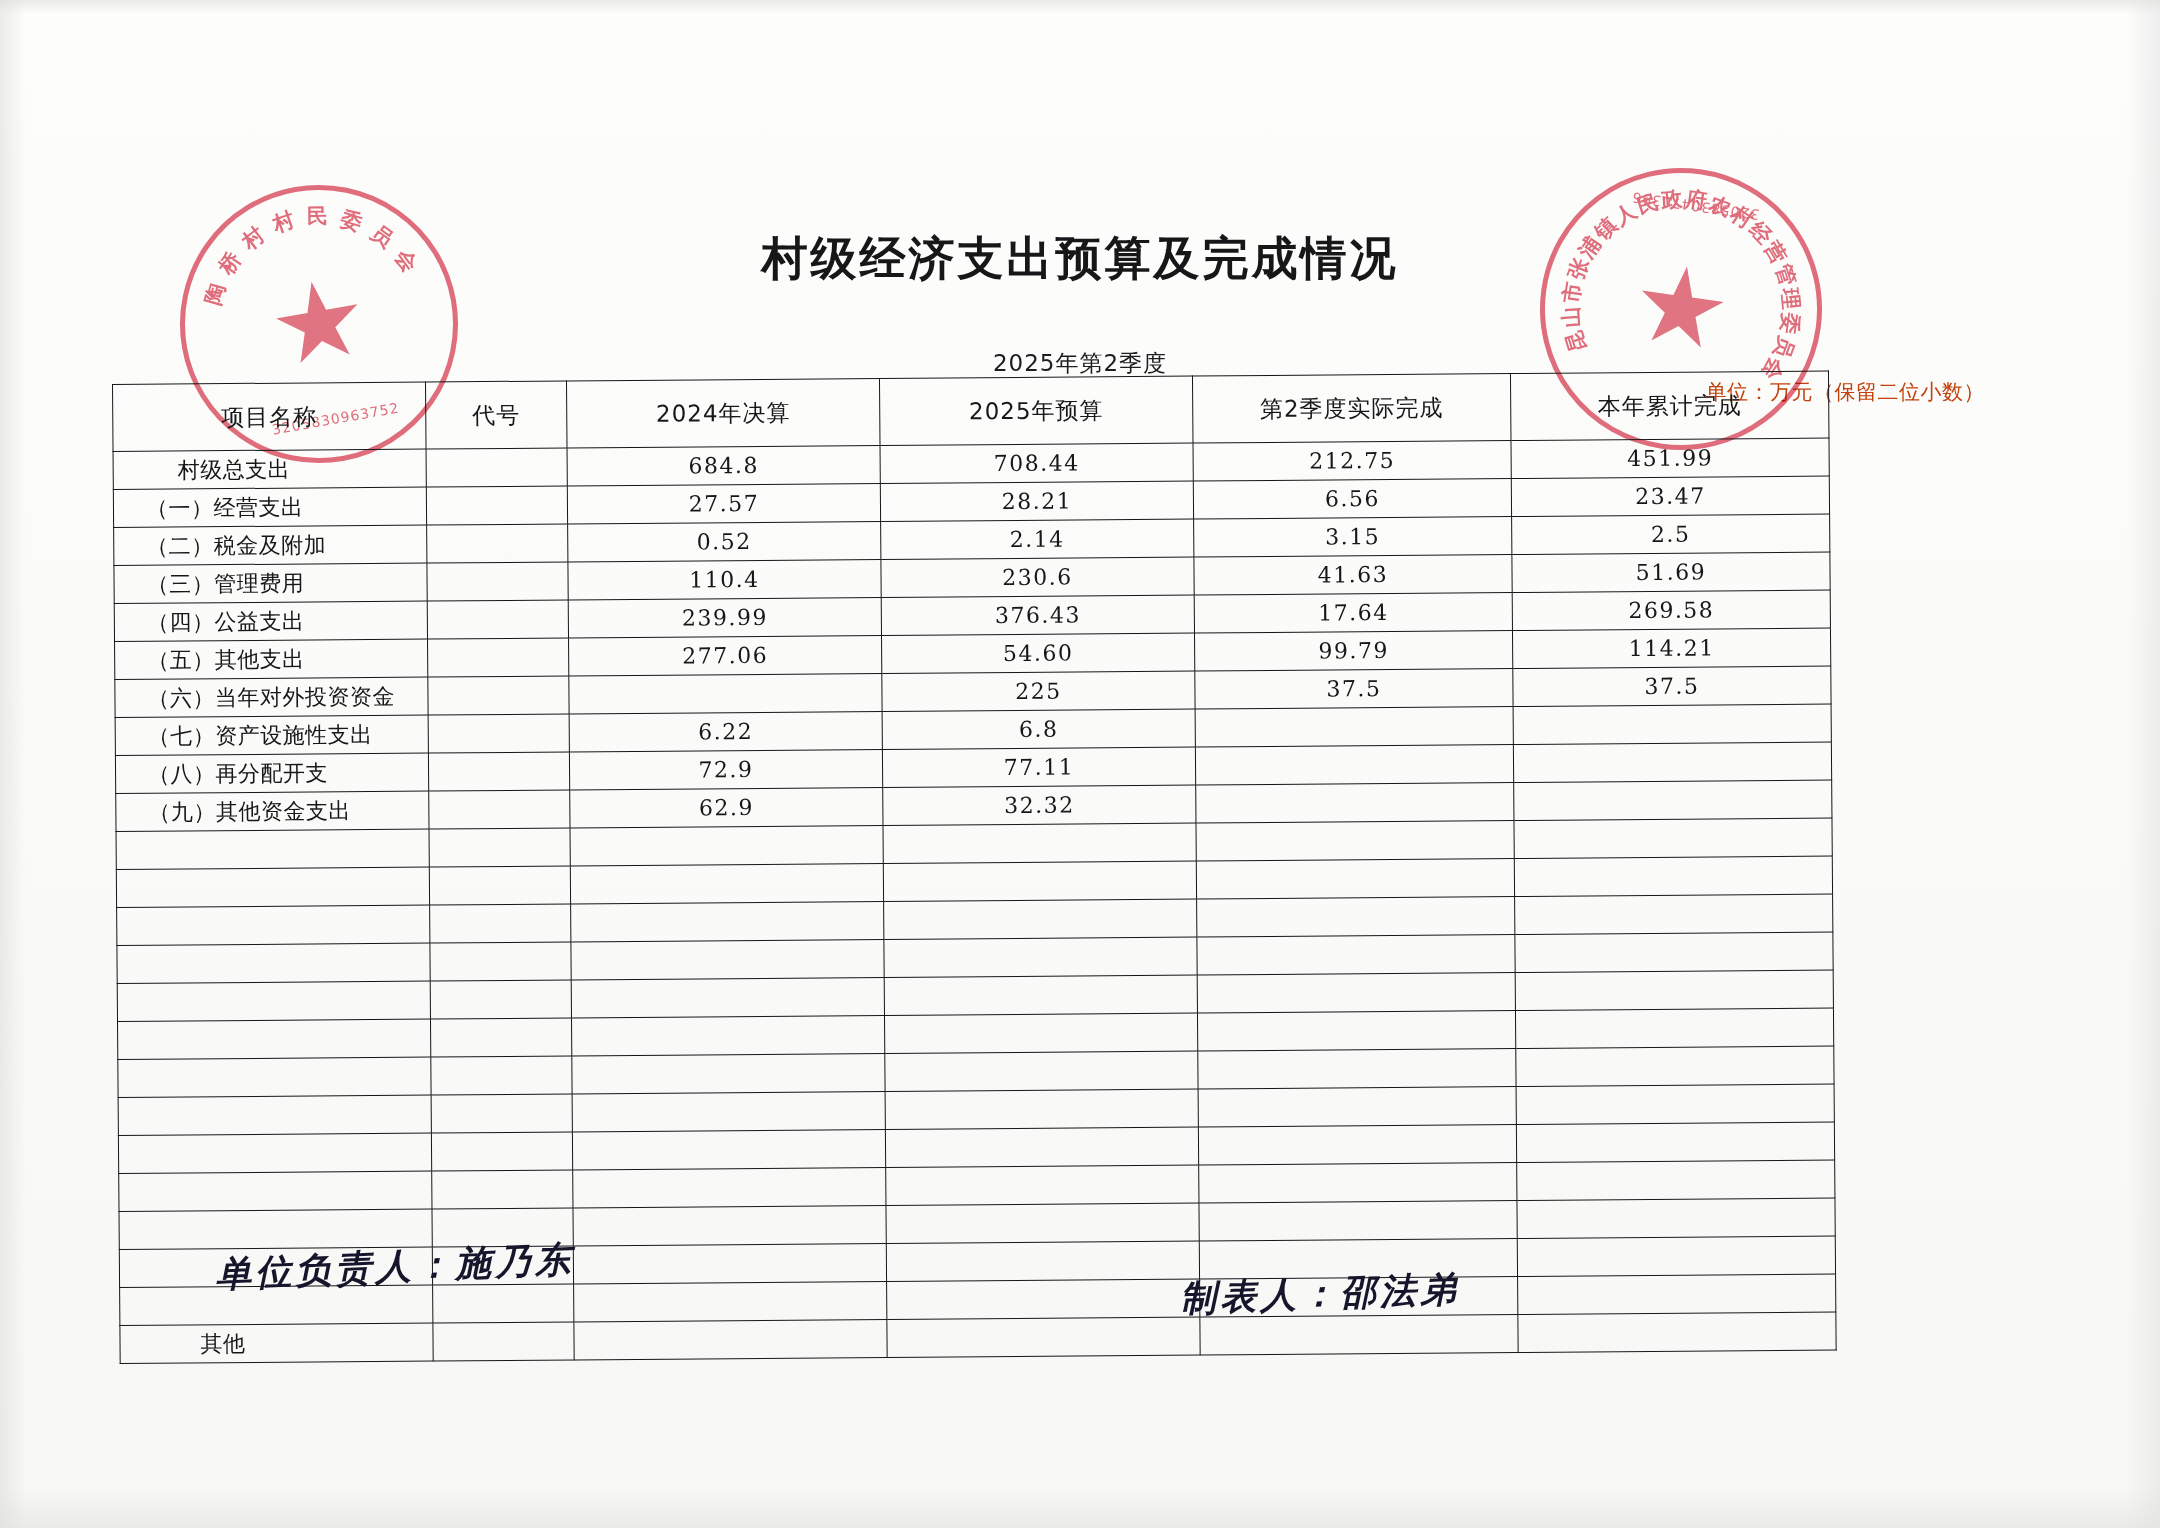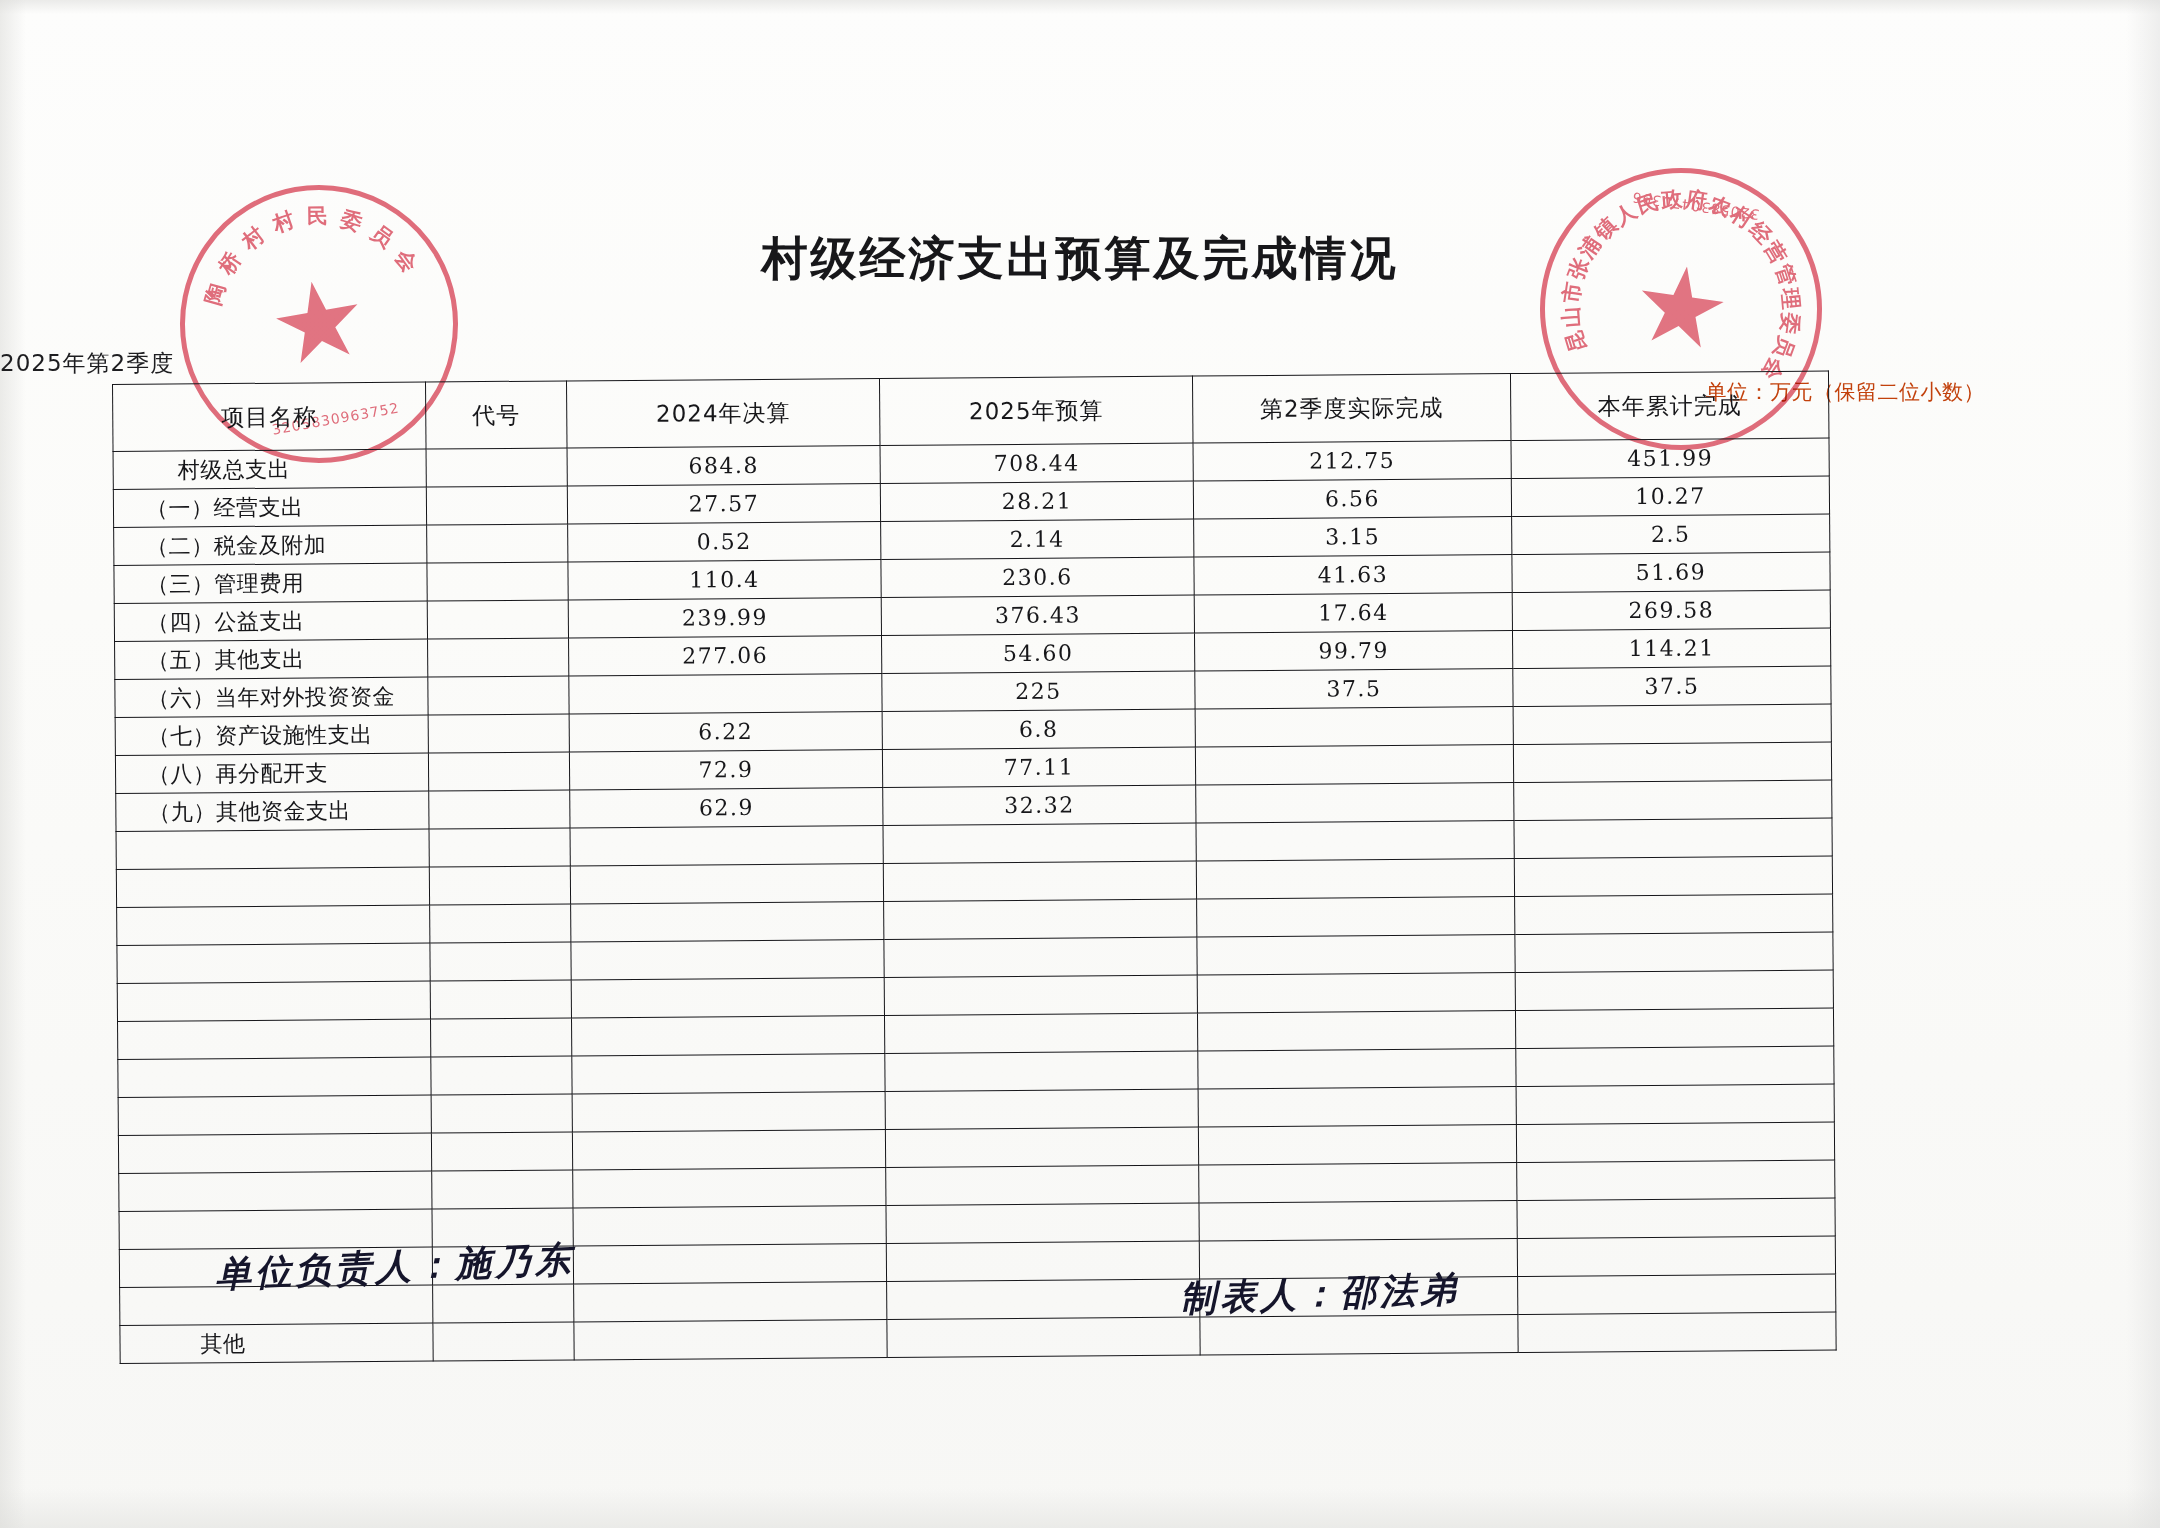--- a/index.html
+++ b/index.html
@@ -63,21 +63,21 @@
     font-weight: bold;
     font-size: 46px;
     letter-spacing: 3px;
     color: #17171a;
   }
   .doc-subtitle {
     position: absolute;
     left: 0;
     right: 0;
     top: 348px;
-    text-align: left;
+    text-align: center;
     font-family: "DejaVu Sans", sans-serif;
     font-size: 23px;
     color: #1d1d20;
     letter-spacing: 1px;
   }
   .unit-note {
     position: absolute;
     right: 175px;
     top: 378px;
     font-family: "DejaVu Sans", sans-serif;
@@ -315,21 +315,21 @@
             <td class="c-num"><span class="num">708.44</span></td>
             <td class="c-num-w"><span class="num">212.75</span></td>
             <td class="c-num-w"><span class="num">451.99</span></td>
           </tr>
           <tr>
             <td class="c-name"><span class="label-cell">（一）经营支出</span></td>
             <td class="c-code"><span></span></td>
             <td class="c-num"><span class="num">27.57</span></td>
             <td class="c-num"><span class="num">28.21</span></td>
             <td class="c-num-w"><span class="num">6.56</span></td>
-            <td class="c-num-w"><span class="num">10.27</span></td>
+            <td class="c-num-w"><span class="num">23.47</span></td>
           </tr>
           <tr>
             <td class="c-name"><span class="label-cell">（二）税金及附加</span></td>
             <td class="c-code"><span></span></td>
             <td class="c-num"><span class="num">0.52</span></td>
             <td class="c-num"><span class="num">2.14</span></td>
             <td class="c-num-w"><span class="num">3.15</span></td>
             <td class="c-num-w"><span class="num">2.5</span></td>
           </tr>
           <tr>

